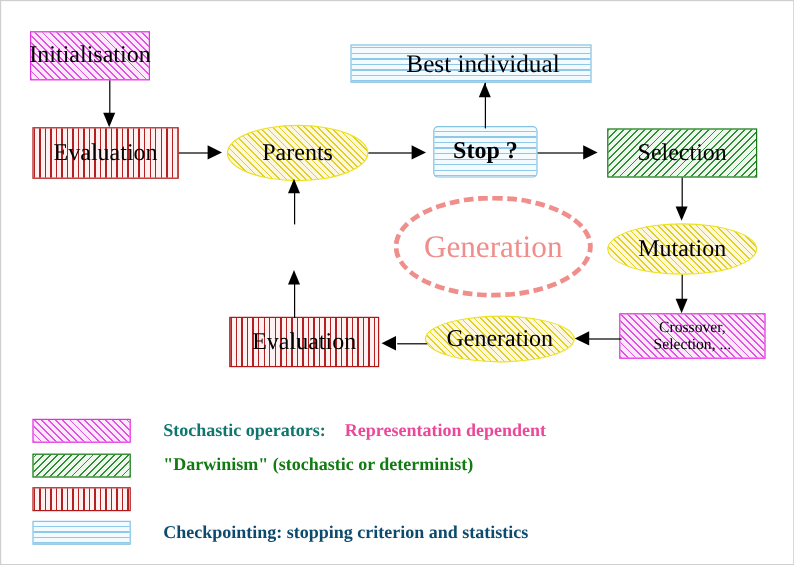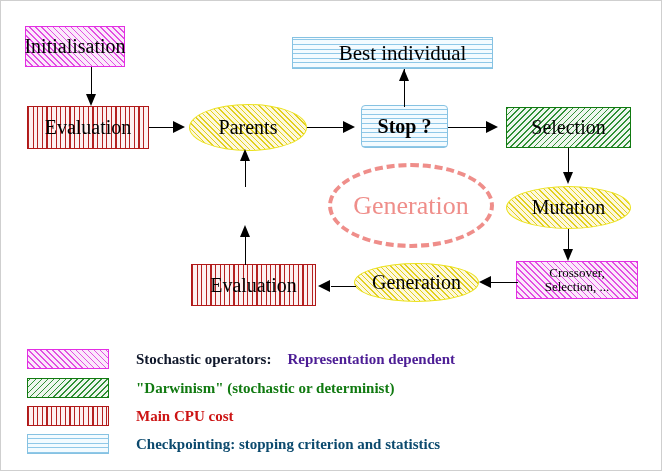--- a/index.html
+++ b/index.html
@@ -138,22 +138,22 @@
     width: 82px;
     height: 20px;
     box-sizing: border-box;
     flex: 0 0 auto;
   }
   .legend-text {
     margin-left: 27px;
     white-space: nowrap;
     font-weight: bold;
   }
-  .lt-magenta { color: #0f172a; }
-  .lt-yellow  { color: #4c1d95; }
+  .lt-magenta { color: #0f766e; }
+  .lt-yellow  { color: #ec4899; }
   .lt-green   { color: #117a11; }
   .lt-red     { color: #cc1414; }
   .lt-blue    { color: #0c4a6e; }
   .legend-text .part2 { margin-left: 16px; }
 </style>
 </head>
 <body>
 
 <div id="canvas">
 
@@ -243,21 +243,20 @@
     </div>
   </div>
 
   <div class="legend-row" style="top:377px;">
     <div class="legend-swatch fill-green"></div>
     <div class="legend-text lt-green" style="font-size:15px;">"Darwinism" (stochastic or determinist)</div>
   </div>
 
   <div class="legend-row" style="top:405px;">
     <div class="legend-swatch fill-red"></div>
-    <div class="legend-text lt-red" style="font-size:15px;">Main CPU cost</div>
   </div>
 
   <div class="legend-row" style="top:433px;">
     <div class="legend-swatch fill-blue"></div>
     <div class="legend-text lt-blue" style="font-size:15px;">Checkpointing: stopping criterion and statistics</div>
   </div>
 
 </div>
 
 </body></html>

